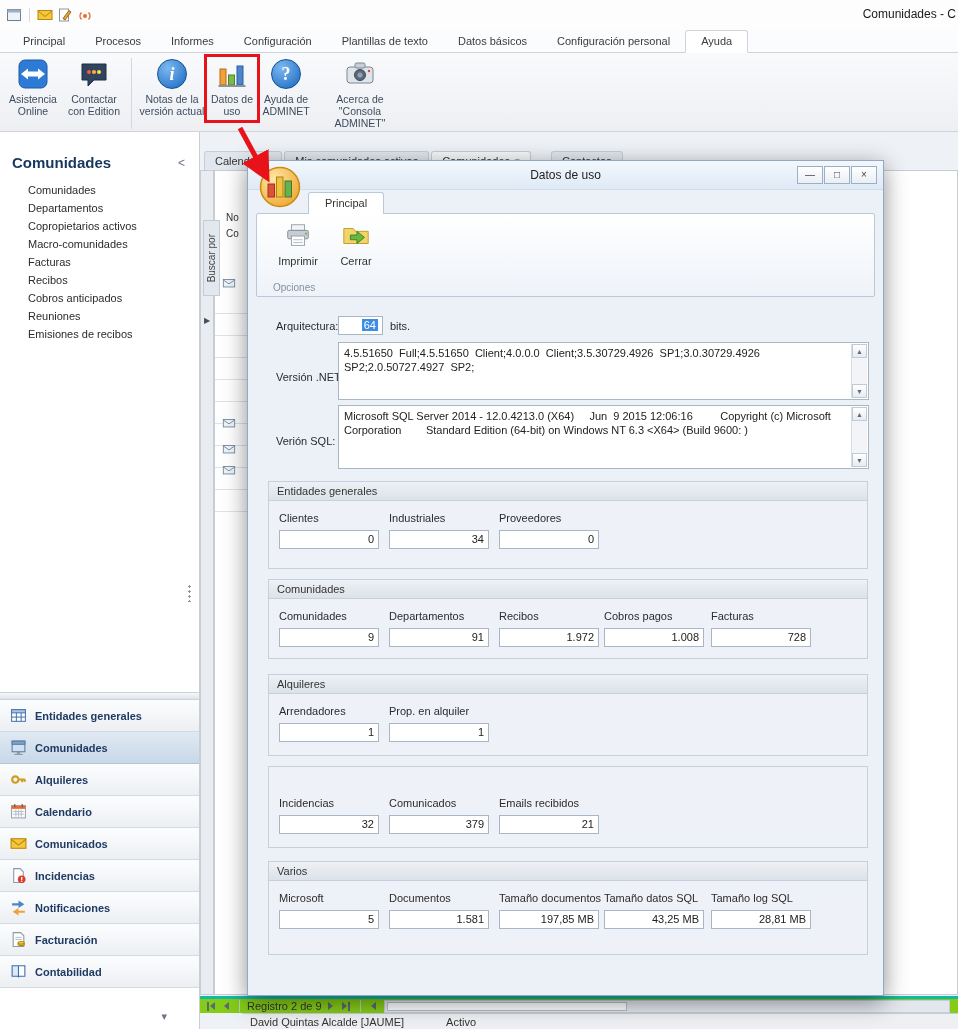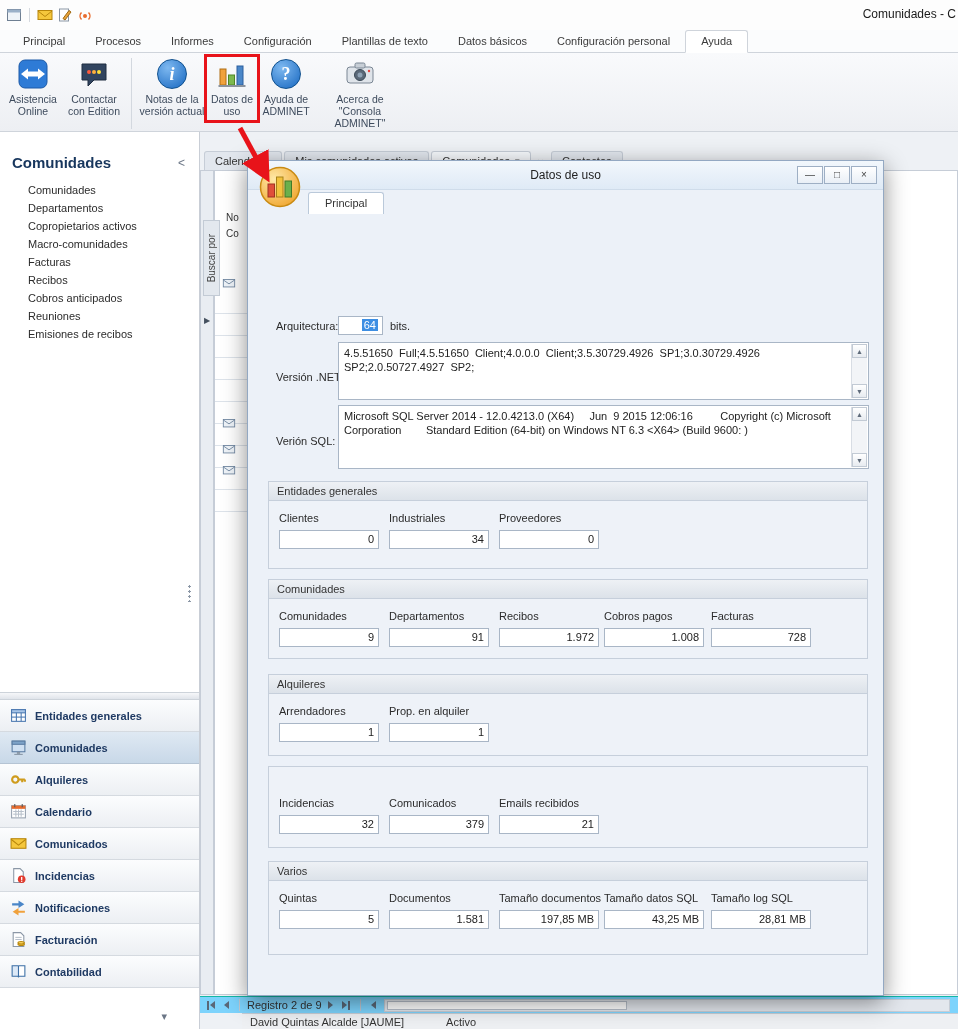--- a/index.html
+++ b/index.html
@@ -69,22 +69,22 @@
   .rowsel { position:absolute; left:0; top:38px; width:14px; bottom:34px; background:#e9edf2; border:1px solid #c6cdd7; }
   .gridlines { position:absolute; left:15px; top:160px; width:46px; height:240px;
     background:repeating-linear-gradient(to bottom, transparent 0 21px, #dde3ea 21px 22px); }
   .vheader { position:absolute; left:3px; top:88px; width:17px; height:76px; background:#e3e8ee;
     border:1px solid #c3cbd5; display:flex; align-items:center; justify-content:center; }
   .vtext { writing-mode:vertical-rl; transform:rotate(180deg); font-size:10px; color:#444; white-space:nowrap; }
   .hfrag { position:absolute; left:26px; font-size:10px; color:#333; }
   .row-marker { position:absolute; left:4px; top:184px; font-size:8px; color:#44505e; }
   .gicon { position:absolute; width:14px; height:14px; left:22px; }
 
-  .recnav { position:absolute; left:0; right:0; bottom:16px; height:17px; background:#7dd3fc;
-    border-top:1px solid #14b8a6; display:flex; align-items:center; gap:3px; padding-left:4px;justify-content:center; }
+  .recnav { position:absolute; left:0; right:0; bottom:16px; height:17px; background:#84cc16;
+    border-top:3px solid #14b8a6; display:flex; align-items:center; gap:3px; padding-left:4px;justify-content:center; }
   .rn-btn { display:flex; align-items:center; gap:1px; padding:2px 3px; cursor:default; }
   .tri-l { width:0; height:0; border-right:5px solid #5a6878; border-top:4px solid transparent; border-bottom:4px solid transparent; }
   .tri-r { width:0; height:0; border-left:5px solid #5a6878; border-top:4px solid transparent; border-bottom:4px solid transparent; }
   .rn-bar { width:2px; height:9px; background:#5a6878; }
   .rn-sep { width:1px; height:12px; background:#c0c7d0; margin:0 4px; }
   .rn-label { color:#333; }
   .hsb { flex:1; height:13px; background:#e3e7ed; border:1px solid #c6cdd6; margin:0 8px 0 2px; position:relative; }
   .hsb-thumb { position:absolute; left:2px; top:1px; width:240px; height:9px; background:#fff; border:1px solid #b7bfca; }
 
   .statusbar { position:absolute; left:0; right:0; bottom:0; height:16px; background:#eef0f3;
@@ -420,20 +420,41 @@
             <stop offset="100%" stop-color="#f0a52e"></stop>
           </radialGradient>
         </defs>
       <circle cx="22" cy="22" r="19.5" fill="url(#gold)" stroke="#c98a12" stroke-width="1.5"></circle>
       <rect x="10" y="19" width="6.5" height="13" fill="#e04f3a" stroke="#9e3322"></rect>
       <rect x="18.5" y="12" width="6.5" height="20" fill="#f2c23c" stroke="#a8821a"></rect>
       <rect x="27" y="16" width="6.5" height="16" fill="#6ab04c" stroke="#417a28"></rect>
     </svg>
     <div class="dlg-tab">Principal</div>
 
+    <div class="dlg-toolbar">
+      <div class="dlg-tbtn" style="left:12px">
+        <svg viewBox="0 0 32 32">
+            <rect x="9" y="4" width="14" height="6" fill="#f2f4f6" stroke="#96a0ac"></rect>
+            <rect x="5" y="10" width="22" height="9" rx="1.5" fill="#c6cdd5" stroke="#848e9a"></rect>
+            <rect x="9" y="16" width="14" height="10" fill="#fff" stroke="#96a0ac"></rect>
+            <line x1="11" y1="20" x2="21" y2="20" stroke="#b0b8c2"></line>
+            <line x1="11" y1="23" x2="21" y2="23" stroke="#b0b8c2"></line>
+            <circle cx="24.5" cy="13.5" r="1.2" fill="#74b84e"></circle>
+          </svg>
+        <span>Imprimir</span>
+      </div>
+      <div class="dlg-tbtn" style="left:70px">
+        <svg viewBox="0 0 32 32">
+            <path d="M3 8 h10 l2.5 3 H29 v13 H3z" fill="#f3d46a" stroke="#c09a2e"></path>
+            <path d="M10 15 h7 v-4 l8 6.5 -8 6.5 v-4 h-7z" fill="#67b93e" stroke="#3f7f22"></path>
+          </svg>
+        <span>Cerrar</span>
+      </div>
+      <div class="dlg-grpcap">Opciones</div>
+    </div>
 
     <div class="fld-label" style="left:28px; top:159px">Arquitectura:</div>
     <div class="arch-input">
       <span class="sel">64</span>
     </div>
     <div class="fld-label" style="left:142px; top:159px">bits.</div>
 
     <div class="fld-label" style="left:28px; top:210px">Versión .NET:</div>
     <div class="txtbox" style="left:90px; top:181px; width:531px; height:58px">
       <div class="txt">4.5.51650  Full;4.5.51650  Client;4.0.0.0  Client;3.5.30729.4926  SP1;3.0.30729.4926 SP2;2.0.50727.4927  SP2;</div>
@@ -515,21 +536,21 @@
         </div>
       <div class="gf" style="left:230px">
           <div class="gf-l">Emails recibidos</div>
           <div class="gf-i">21</div>
         </div>
     </div>
 
     <div class="grp" style="top:700px; height:94px">
       <div class="grp-h">Varios</div>
       <div class="gf" style="left:10px">
-          <div class="gf-l">Quintas</div>
+          <div class="gf-l">Microsoft</div>
           <div class="gf-i">5</div>
         </div>
       <div class="gf" style="left:120px">
           <div class="gf-l">Documentos</div>
           <div class="gf-i">1.581</div>
         </div>
       <div class="gf" style="left:230px">
           <div class="gf-l">Tamaño documentos</div>
           <div class="gf-i">197,85 MB</div>
         </div>

